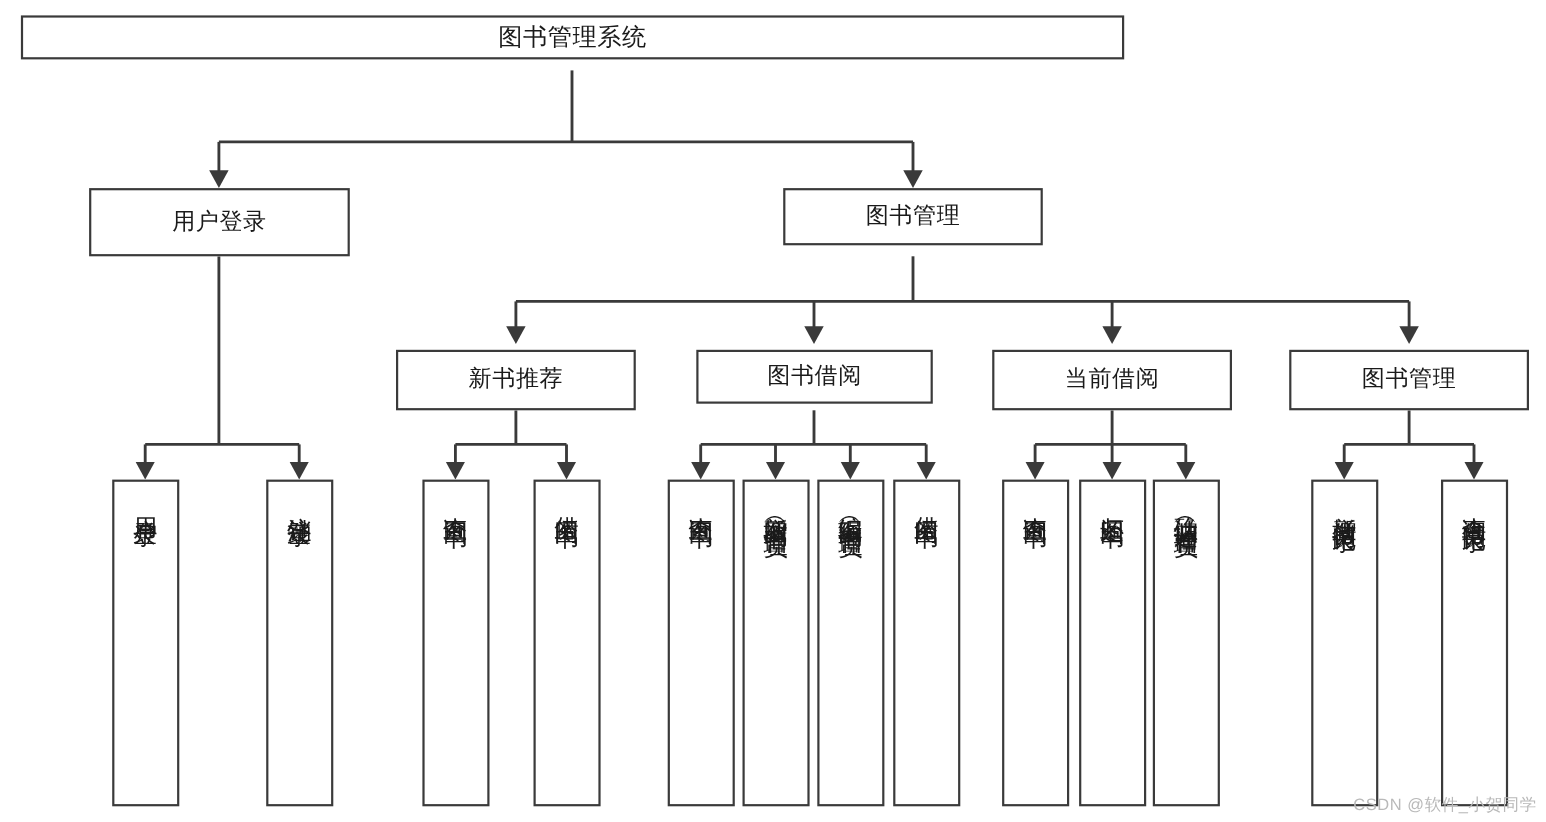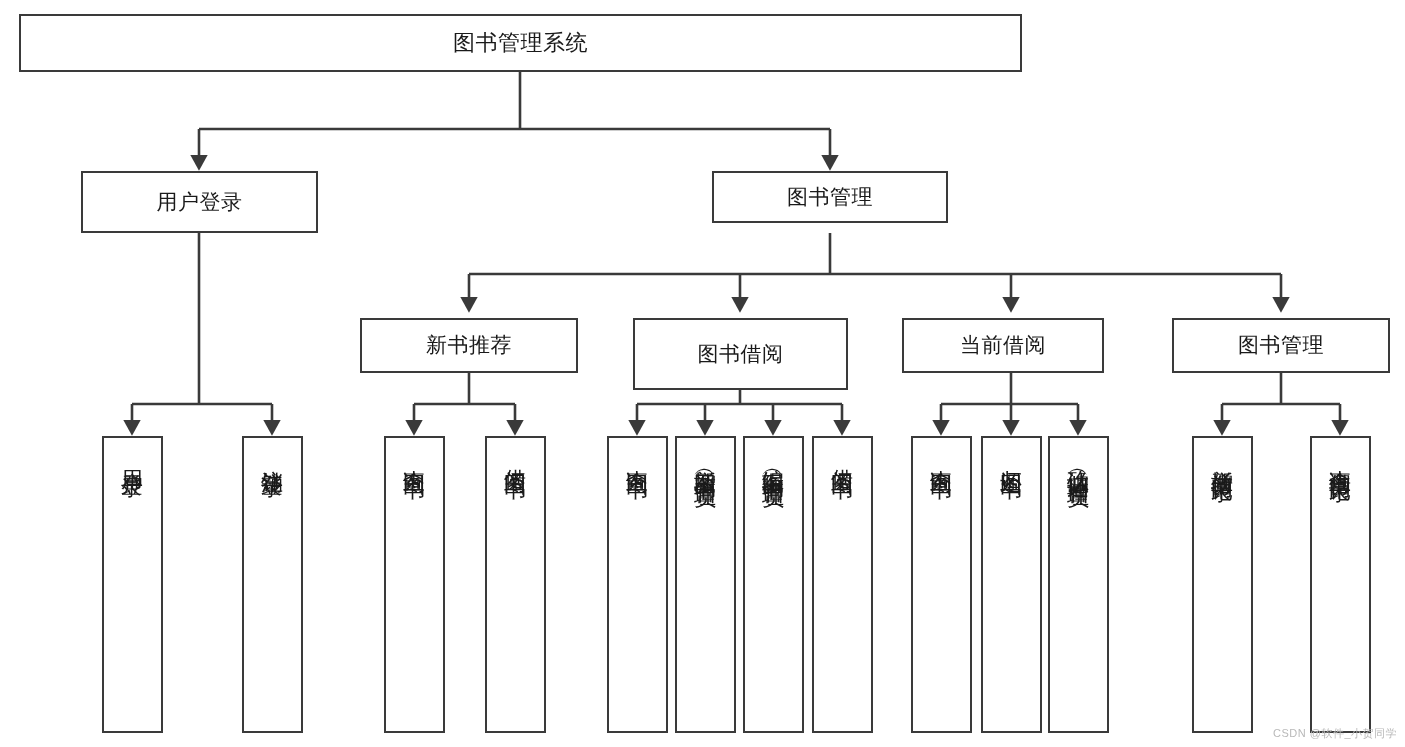--- a/index.html
+++ b/index.html
@@ -58,21 +58,21 @@
     text-orientation: upright;
     font-size: 22px;
     line-height: 1.05;
     letter-spacing: 2.5px;
     white-space: nowrap;
   }
   .watermark {
     position: absolute;
     right: 8px;
     bottom: 6px;
-    font-size: 11px;
+    font-size: 15px;
     color: #b9b9b9;
     letter-spacing: 0.5px;
     white-space: nowrap;
     font-family: "Liberation Sans", "DejaVu Sans", sans-serif;
   }
 </style>
 </head>
 <body>
 
 <div id="canvas">
@@ -120,38 +120,38 @@
       <path d="M1011,404 L1011,428" marker-end="url(#arrow)"></path>
       <path d="M1078,404 L1078,428" marker-end="url(#arrow)"></path>
 
       <path d="M1281,373 L1281,404"></path>
       <path d="M1222,404 L1340,404"></path>
       <path d="M1222,404 L1222,428" marker-end="url(#arrow)"></path>
       <path d="M1340,404 L1340,428" marker-end="url(#arrow)"></path>
     </g>
   </svg>
 
-  <div class="node h-node root" style="left:19px; top:14px; width:1003px; height:58px;">
+  <div class="node h-node root" style="left:19px; top:14px; width:1003px; height:40px;">
     <span class="lbl">图书管理系统</span>
   </div>
 
   <div class="node h-node" style="left:81px; top:171px; width:237px; height:62px;">
     <span class="lbl">用户登录</span>
   </div>
   <div class="node h-node" style="left:712px; top:171px; width:236px; height:52px;">
     <span class="lbl">图书管理</span>
   </div>
 
   <div class="node h-node" style="left:360px; top:318px; width:218px; height:55px;">
     <span class="lbl">新书推荐</span>
   </div>
-  <div class="node h-node" style="left:633px; top:318px; width:215px; height:72px;">
+  <div class="node h-node" style="left:633px; top:318px; width:215px; height:49px;">
     <span class="lbl">图书借阅</span>
   </div>
-  <div class="node h-node" style="left:902px; top:318px; width:202px; height:55px;">
+  <div class="node h-node" style="left:902px; top:318px; width:218px; height:55px;">
     <span class="lbl">当前借阅</span>
   </div>
   <div class="node h-node" style="left:1172px; top:318px; width:218px; height:55px;">
     <span class="lbl">图书管理</span>
   </div>
 
   <div class="node v-node" style="left:102px; top:436px; width:61px; height:297px;">
     <span class="lbl">用户登录</span>
   </div>
   <div class="node v-node" style="left:242px; top:436px; width:61px; height:297px;">

